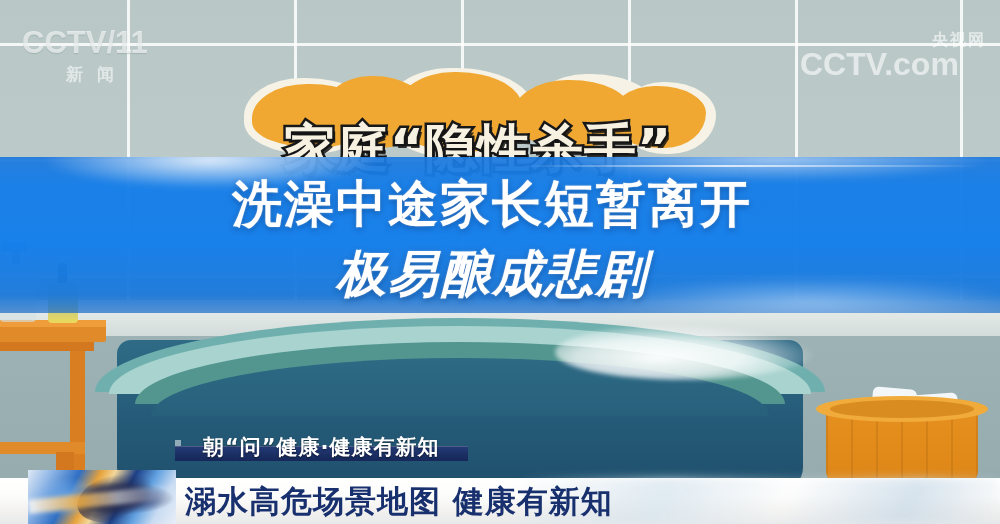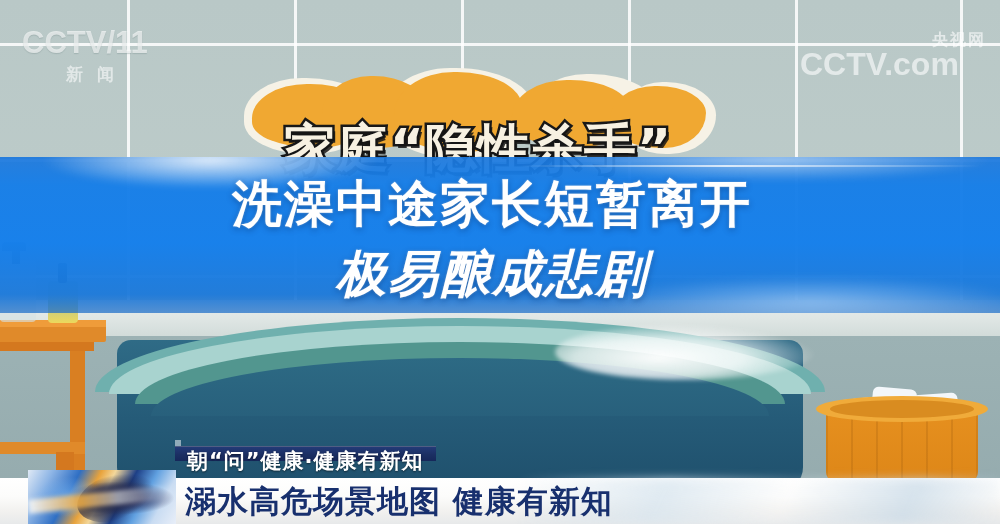--- a/index.html
+++ b/index.html
@@ -187,23 +187,23 @@
     position:absolute;right:4px;top:0px;font-family:"DejaVu Sans",sans-serif;
     font-weight:bold;font-size:16px;letter-spacing:2px;color:rgba(255,255,255,.62);
   }
   .wm-right .wr-bot{
     position:absolute;left:0px;top:16px;font-family:"Liberation Sans",sans-serif;
     font-weight:bold;font-size:32px;letter-spacing:0px;color:rgba(255,255,255,.60);
   }
 
   
   .lt-topic{
-    position:absolute;left:175px;top:446px;height:15px;padding:0 12px;
+    position:absolute;left:175px;top:446px;height:15px;padding:0 28px;
     background:linear-gradient(180deg,#233a77 0%,#1b2f63 55%,#16275a 100%);
-    display:flex;align-items:flex-start;
+    display:flex;align-items:flex-end;
     border-top:1px solid rgba(255,255,255,.25);
   }
   .lt-topic span{
     font-family:"DejaVu Sans","Liberation Sans",sans-serif;
     font-weight:bold;font-size:21px;color:#ffffff;letter-spacing:1px;
     text-shadow:0 1px 2px rgba(0,0,0,.5);
   }
   .lt-bar{
     position:absolute;left:0;top:478px;width:1000px;height:46px;
     background:linear-gradient(180deg,#ffffff 0%,#fcfcfb 40%,#f2f1ef 72%,#e7e9ea 100%);

